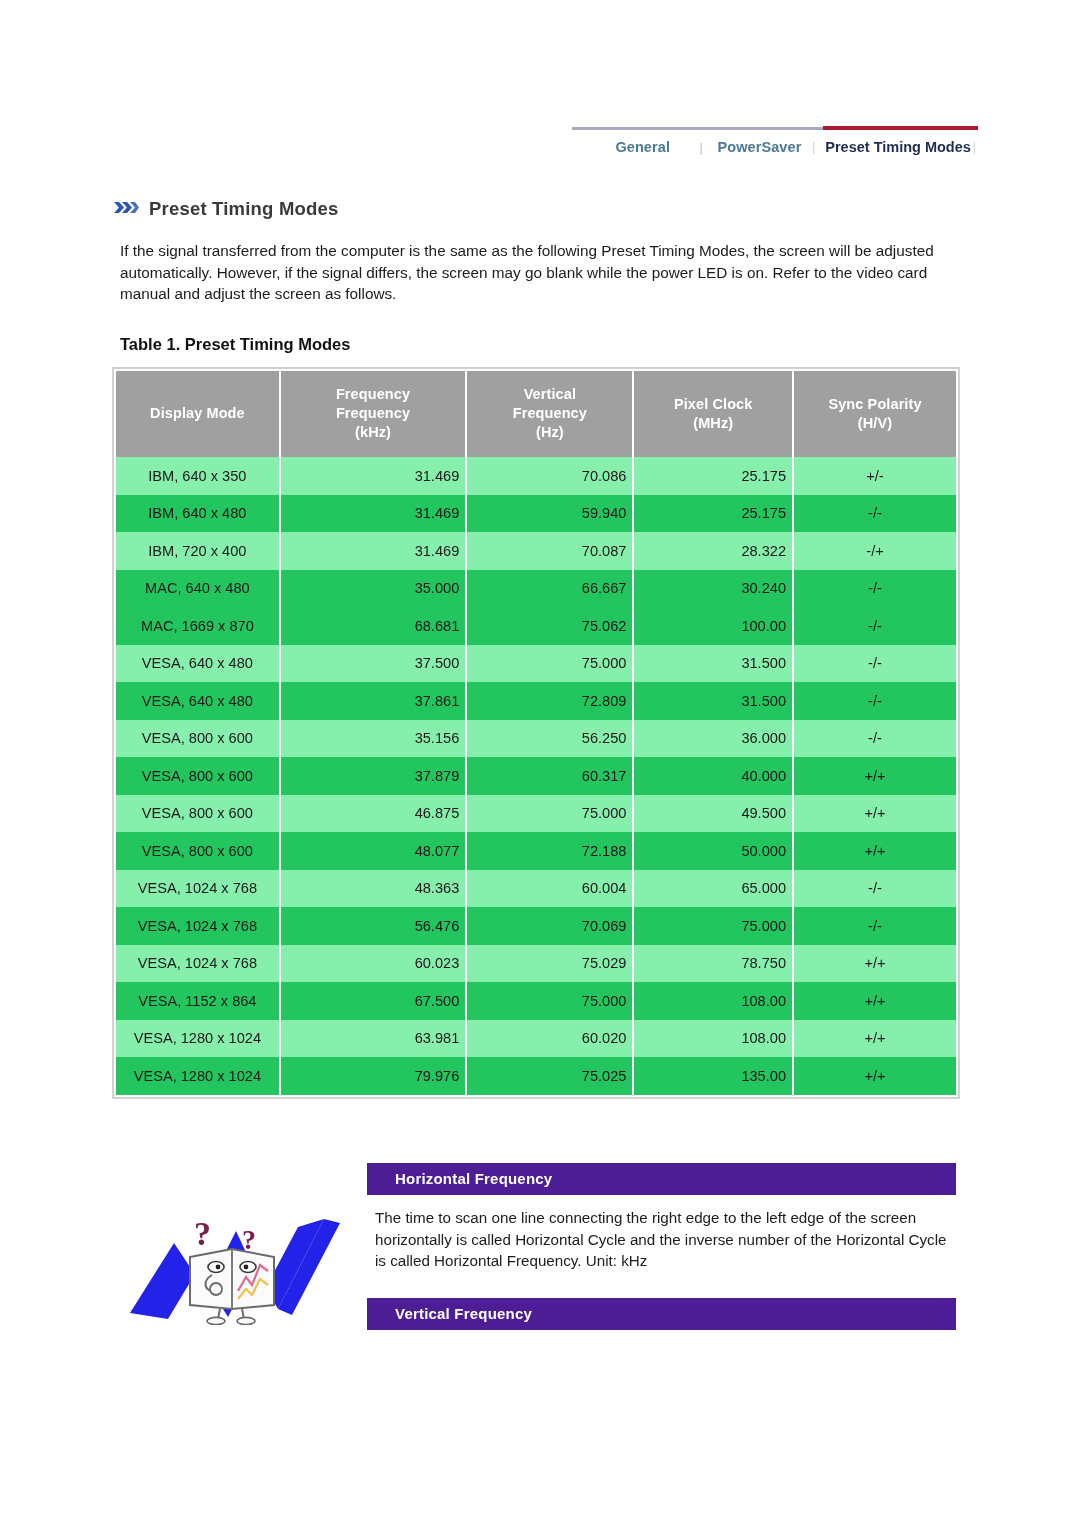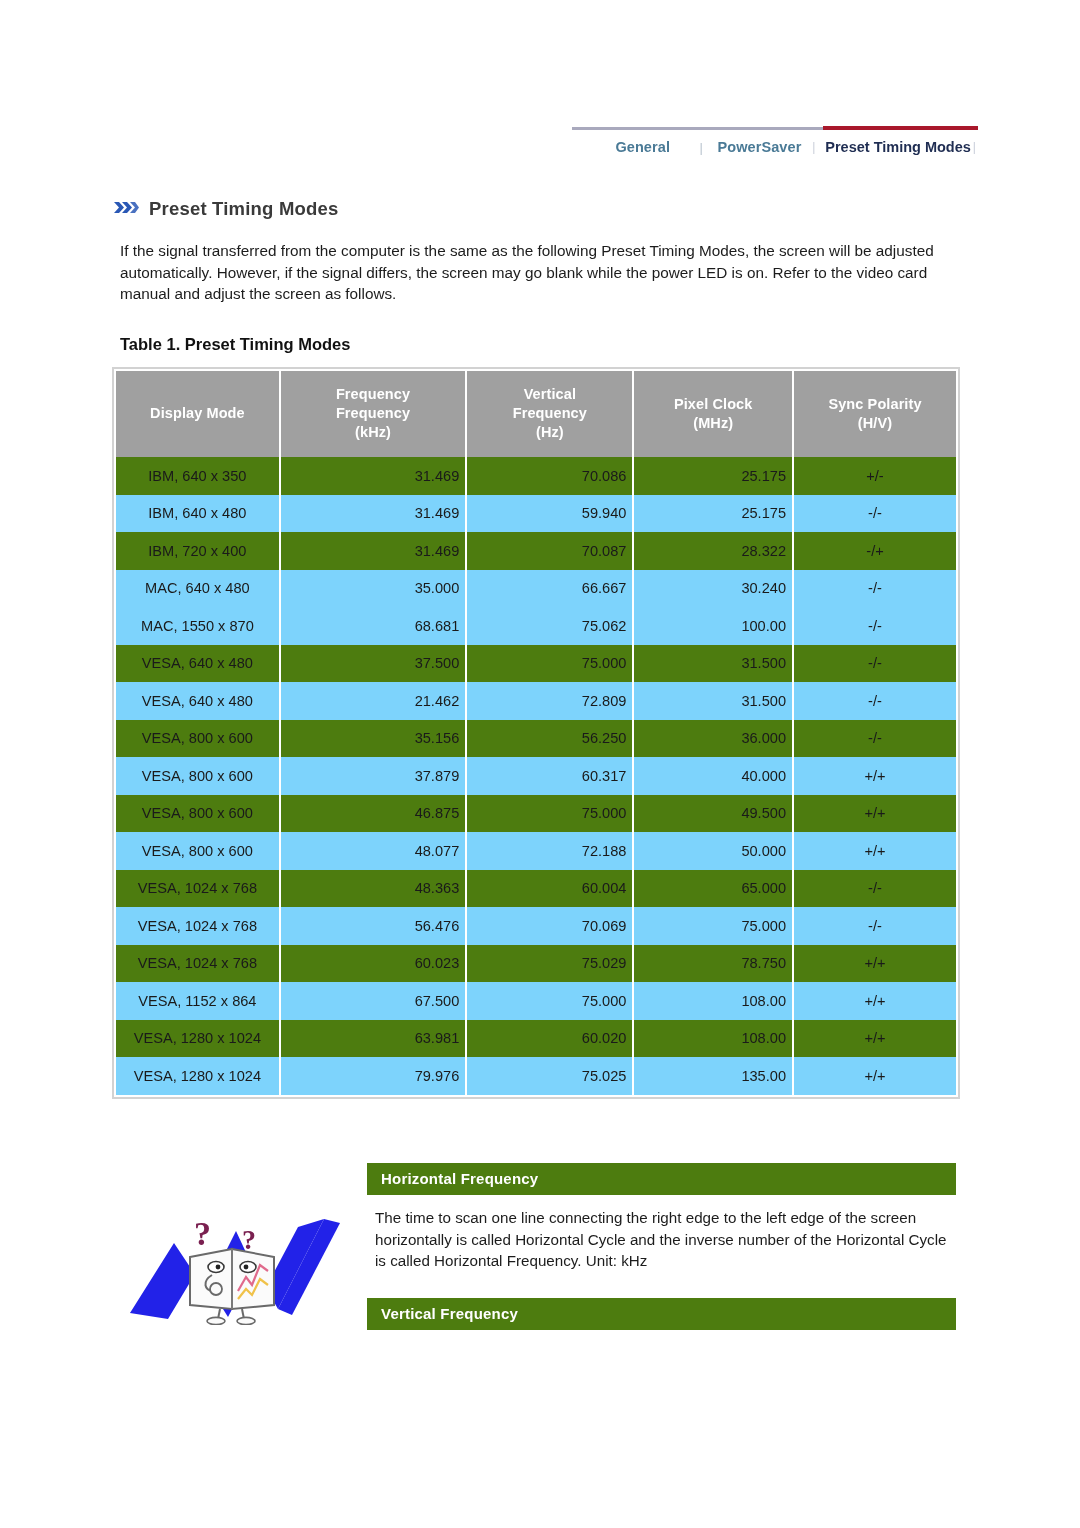--- a/index.html
+++ b/index.html
@@ -165,40 +165,40 @@
   table.timing tbody td {
     font-size: 14.6px;
     color: #1a1a1a;
     height: 37.5px;
     padding: 0 6px;
     border-right: 2px solid #ffffff;
     vertical-align: middle;
     white-space: nowrap;
   }
   table.timing tbody td:last-child { border-right: none; }
-  table.timing tbody tr.odd td { background: #4d7c0f; }
-  table.timing tbody tr.even td { background: #7dd3fc; }
+  table.timing tbody tr.odd td { background: #86efac; }
+  table.timing tbody tr.even td { background: #22c55e; }
 
   td.c-mode  { text-align: center; padding-left: 10px; }
   td.c-num   { text-align: right; padding-left: 18px; }
   td.c-pol   { text-align: center; }
 
   
   .info-col {
     position: absolute;
     left: 367px;
     top: 1163px;
     width: 589px;
   }
   .info-head {
-    background: #4d7c0f;
+    background: #4c1d95;
     color: #ffffff;
     font-size: 15px;
     font-weight: bold;
-    padding: 7px 0 8px 14px;
+    padding: 7px 0 8px 28px;
     letter-spacing: .2px;
   }
   .info-body {
     font-size: 15.2px;
     line-height: 21.5px;
     color: #1c1c1c;
     padding: 12px 0 0 8px;
   }
   .info-body p { margin: 0; }
   .info-body p + p { margin-top: 14px; }
@@ -306,36 +306,36 @@
           <td class="c-pol">-/+</td>
         </tr>
         <tr class="even">
           <td class="c-mode">MAC, 640 x 480</td>
           <td class="c-num">35.000</td>
           <td class="c-num">66.667</td>
           <td class="c-num">30.240</td>
           <td class="c-pol">-/-</td>
         </tr>
         <tr class="even">
-          <td class="c-mode">MAC, 1550 x 870</td>
+          <td class="c-mode">MAC, 1669 x 870</td>
           <td class="c-num">68.681</td>
           <td class="c-num">75.062</td>
           <td class="c-num">100.00</td>
           <td class="c-pol">-/-</td>
         </tr>
         <tr class="odd">
           <td class="c-mode">VESA, 640 x 480</td>
           <td class="c-num">37.500</td>
           <td class="c-num">75.000</td>
           <td class="c-num">31.500</td>
           <td class="c-pol">-/-</td>
         </tr>
         <tr class="even">
           <td class="c-mode">VESA, 640 x 480</td>
-          <td class="c-num">21.462</td>
+          <td class="c-num">37.861</td>
           <td class="c-num">72.809</td>
           <td class="c-num">31.500</td>
           <td class="c-pol">-/-</td>
         </tr>
         <tr class="odd">
           <td class="c-mode">VESA, 800 x 600</td>
           <td class="c-num">35.156</td>
           <td class="c-num">56.250</td>
           <td class="c-num">36.000</td>
           <td class="c-pol">-/-</td>

